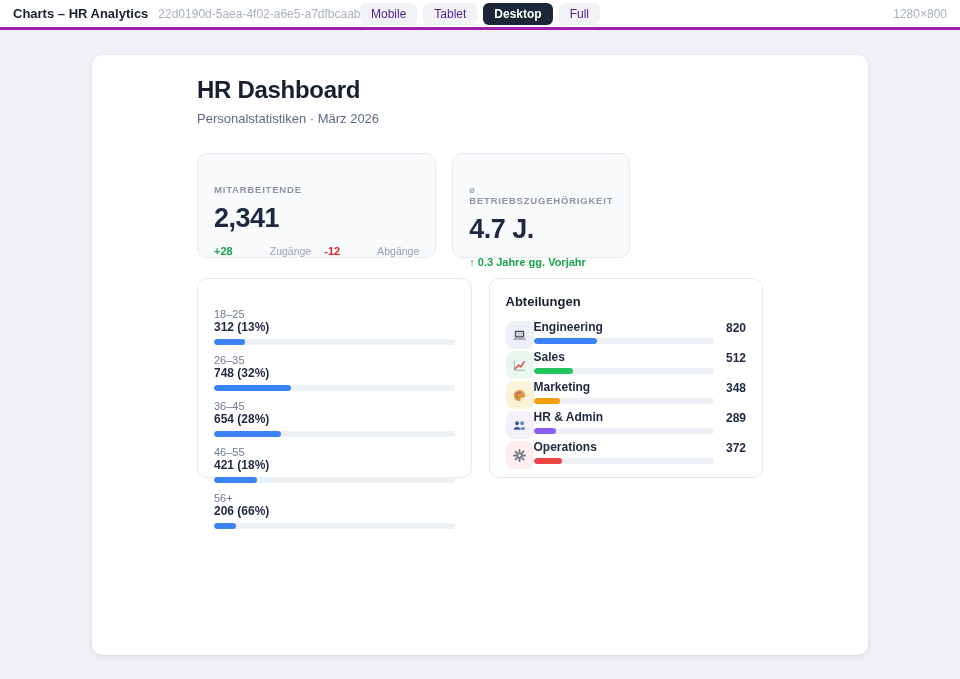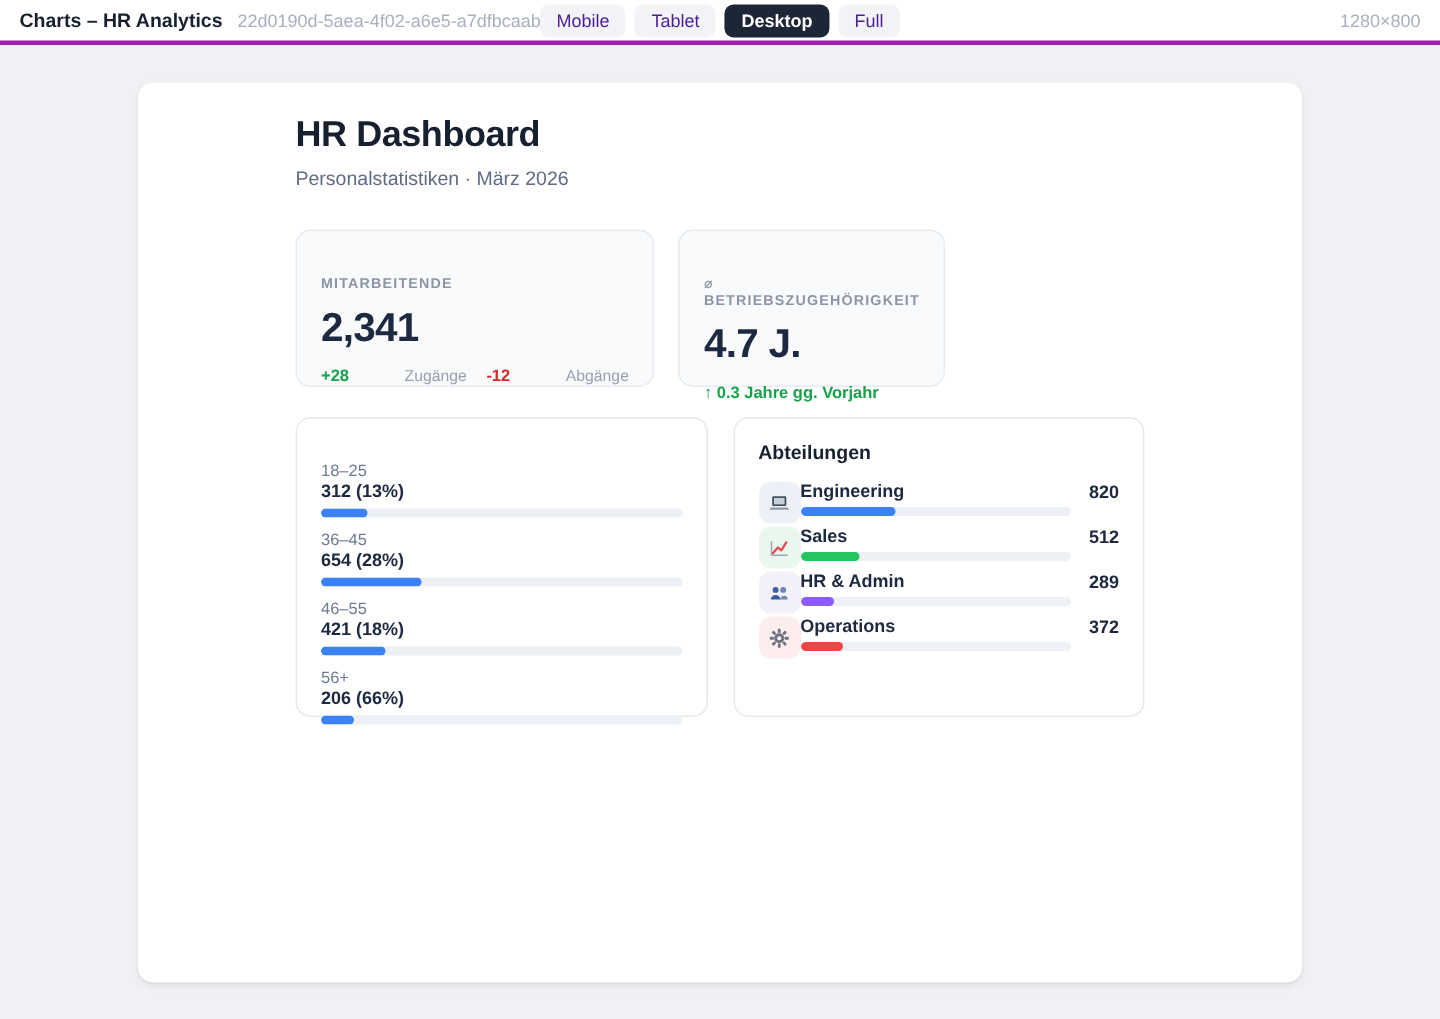--- a/index.html
+++ b/index.html
@@ -145,20 +145,29 @@
           <div class="age-row">
             <div class="age-head">
               <span class="age-range">18–25</span>
               <span class="age-val">312 (13%)</span>
             </div>
             <div class="track">
                 <div class="fill" style="width: 13%; background-color: rgb(59, 130, 246);"></div>
               </div>
           </div>
 
+          <div class="age-row">
+            <div class="age-head">
+              <span class="age-range">26–35</span>
+              <span class="age-val">748 (32%)</span>
+            </div>
+            <div class="track">
+                <div class="fill" style="width: 32%; background-color: rgb(59, 130, 246);"></div>
+              </div>
+          </div>
 
           <div class="age-row">
             <div class="age-head">
               <span class="age-range">36–45</span>
               <span class="age-val">654 (28%)</span>
             </div>
             <div class="track">
                 <div class="fill" style="width: 28%; background-color: rgb(59, 130, 246);"></div>
               </div>
           </div>
@@ -217,20 +226,37 @@
             </div>
             <div class="dept-mid">
               <div class="dept-name">Sales</div>
               <div class="dept-track">
                   <div class="fill" style="width: 21.9%; background-color: rgb(34, 197, 94);"></div>
                 </div>
             </div>
             <div class="dept-val">512</div>
           </div>
 
+          <div class="dept-row">
+            <div class="dept-icon" style="background-color: rgb(250, 243, 216);">
+              <svg width="15" height="15" viewBox="0 0 16 16">
+                  <path d="M8 2a6 6 0 1 0 0 12c1.2 0 1.6-.8 1.1-1.7-.5-.9 0-1.8 1.2-1.8h1.4A2.3 2.3 0 0 0 14 8.2 6.2 6.2 0 0 0 8 2z" fill="#e8933a"></path>
+                  <circle cx="5.4" cy="6" r="1.1" fill="#e5484d"></circle>
+                  <circle cx="8.6" cy="4.8" r="1.1" fill="#3b82f6"></circle>
+                  <circle cx="5.2" cy="9.4" r="1.1" fill="#2f9e57"></circle>
+                </svg>
+            </div>
+            <div class="dept-mid">
+              <div class="dept-name">Marketing</div>
+              <div class="dept-track">
+                  <div class="fill" style="width: 14.9%; background-color: rgb(245, 158, 11);"></div>
+                </div>
+            </div>
+            <div class="dept-val">348</div>
+          </div>
 
           <div class="dept-row">
             <div class="dept-icon" style="background-color: rgb(243, 240, 250);">
               <svg width="15" height="15" viewBox="0 0 16 16">
                   <circle cx="5.4" cy="5.6" r="2.1" fill="#3e5d9e"></circle>
                   <path d="M2 12.5c0-1.9 1.5-3.2 3.4-3.2s3.4 1.3 3.4 3.2z" fill="#3e5d9e"></path>
                   <circle cx="10.8" cy="5.6" r="2.1" fill="#6e86b8"></circle>
                   <path d="M8.6 12.5c.3-1.7 1.5-2.8 3.1-2.8 1.4 0 2.3 1.1 2.3 2.8z" fill="#6e86b8"></path>
                 </svg>
             </div>

